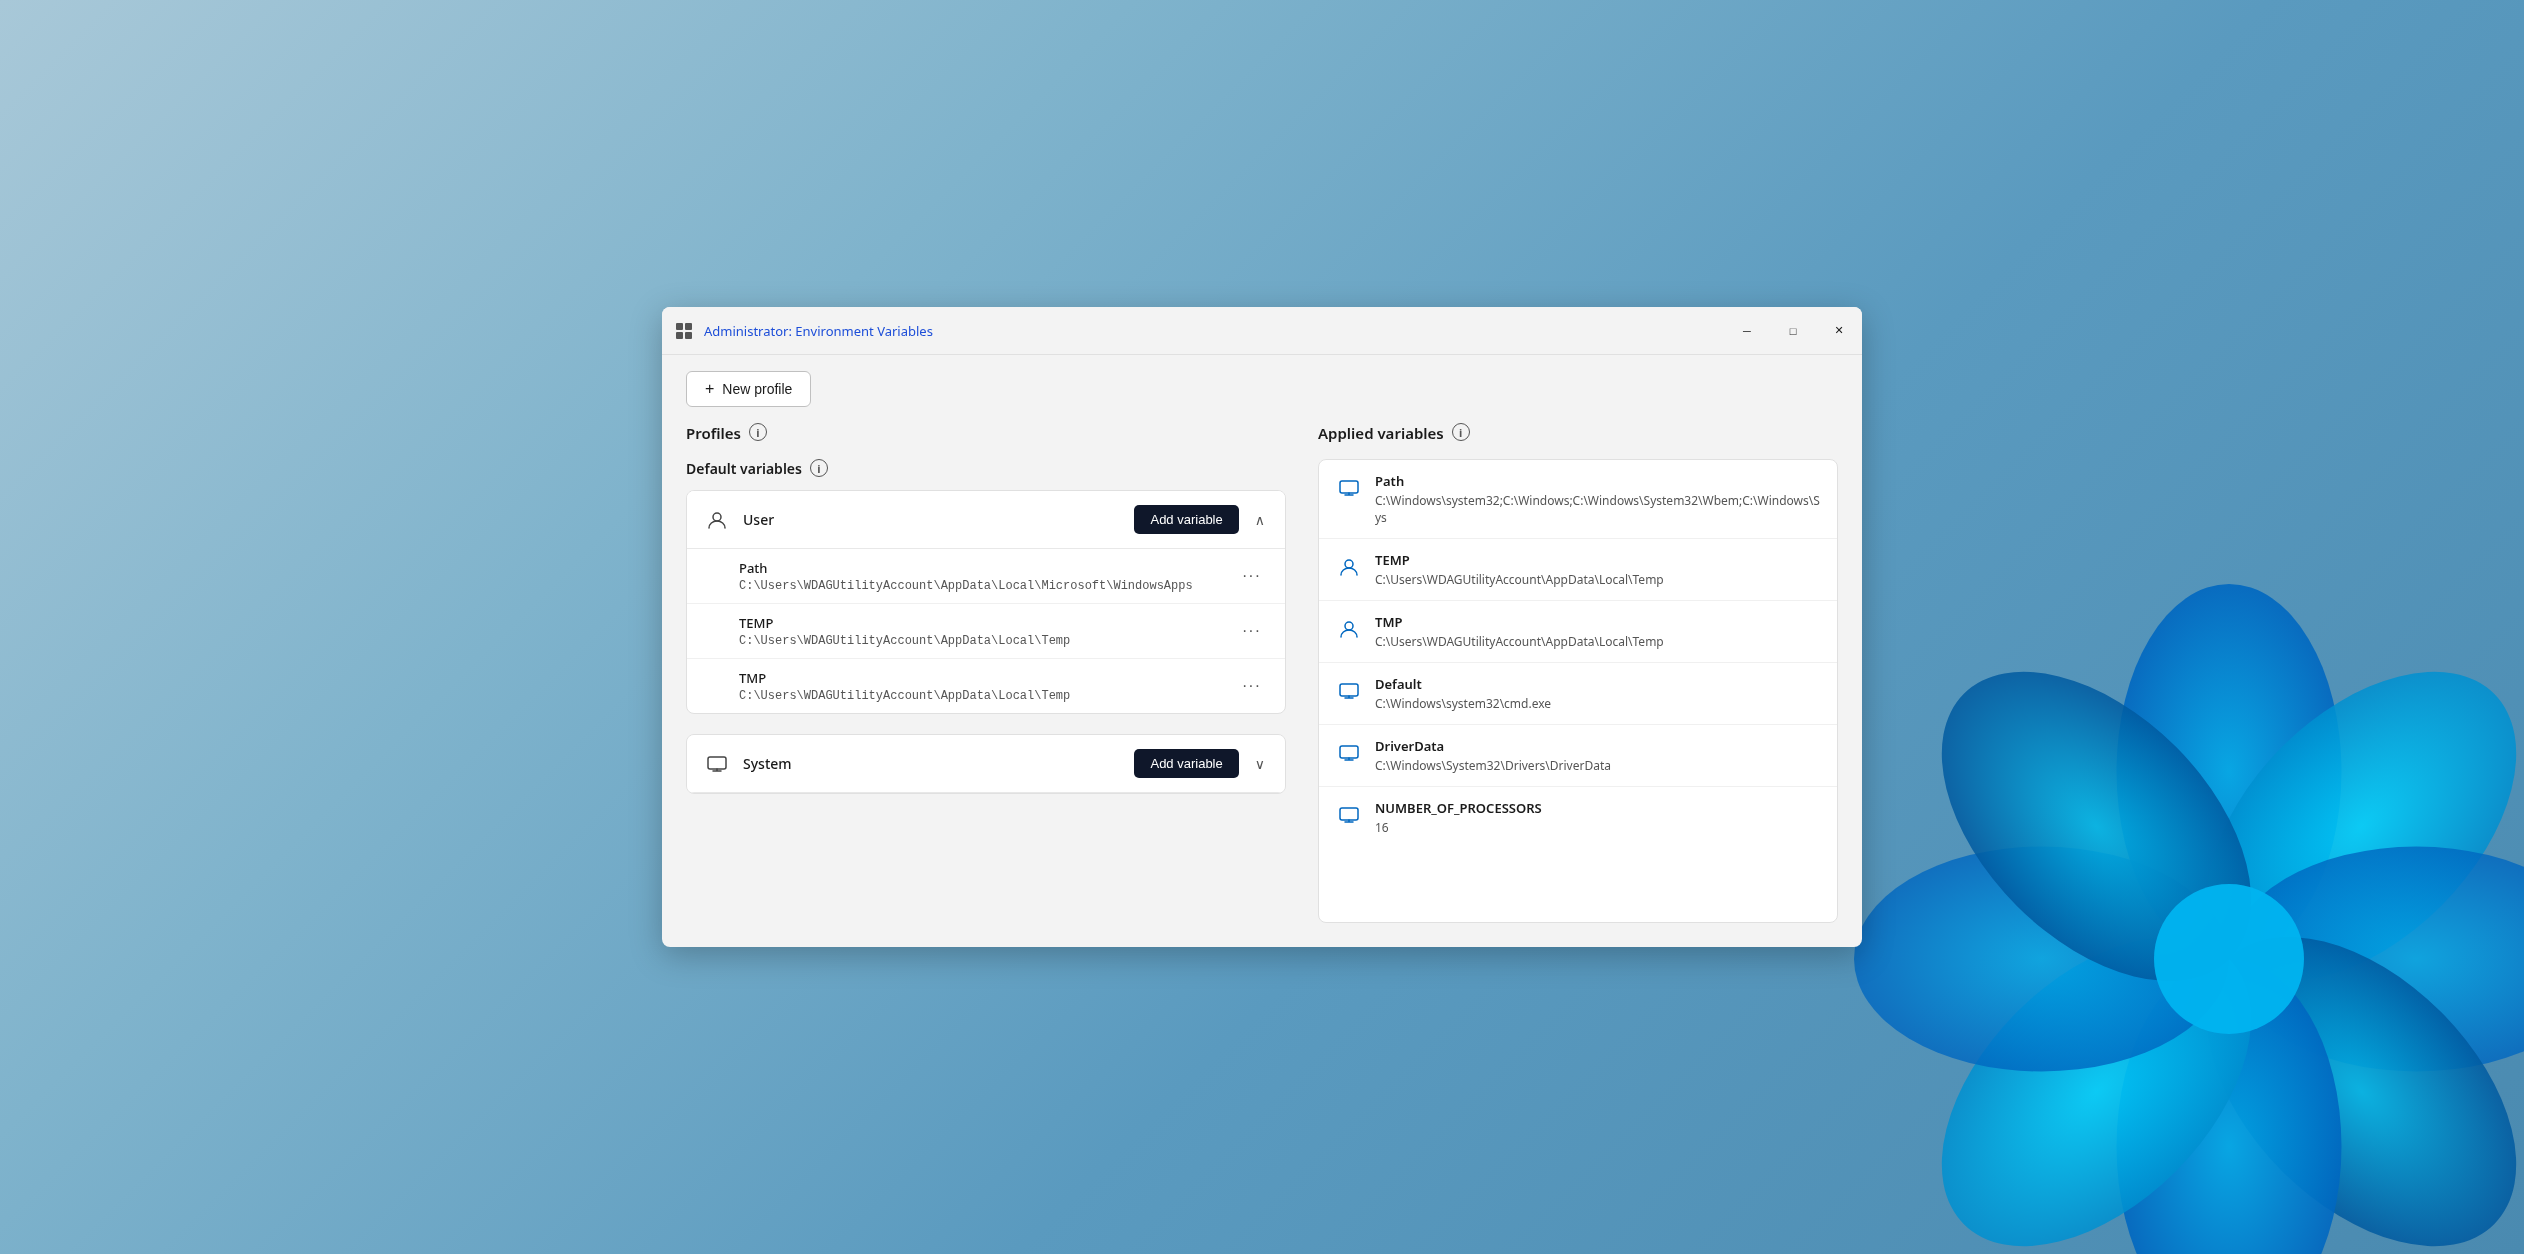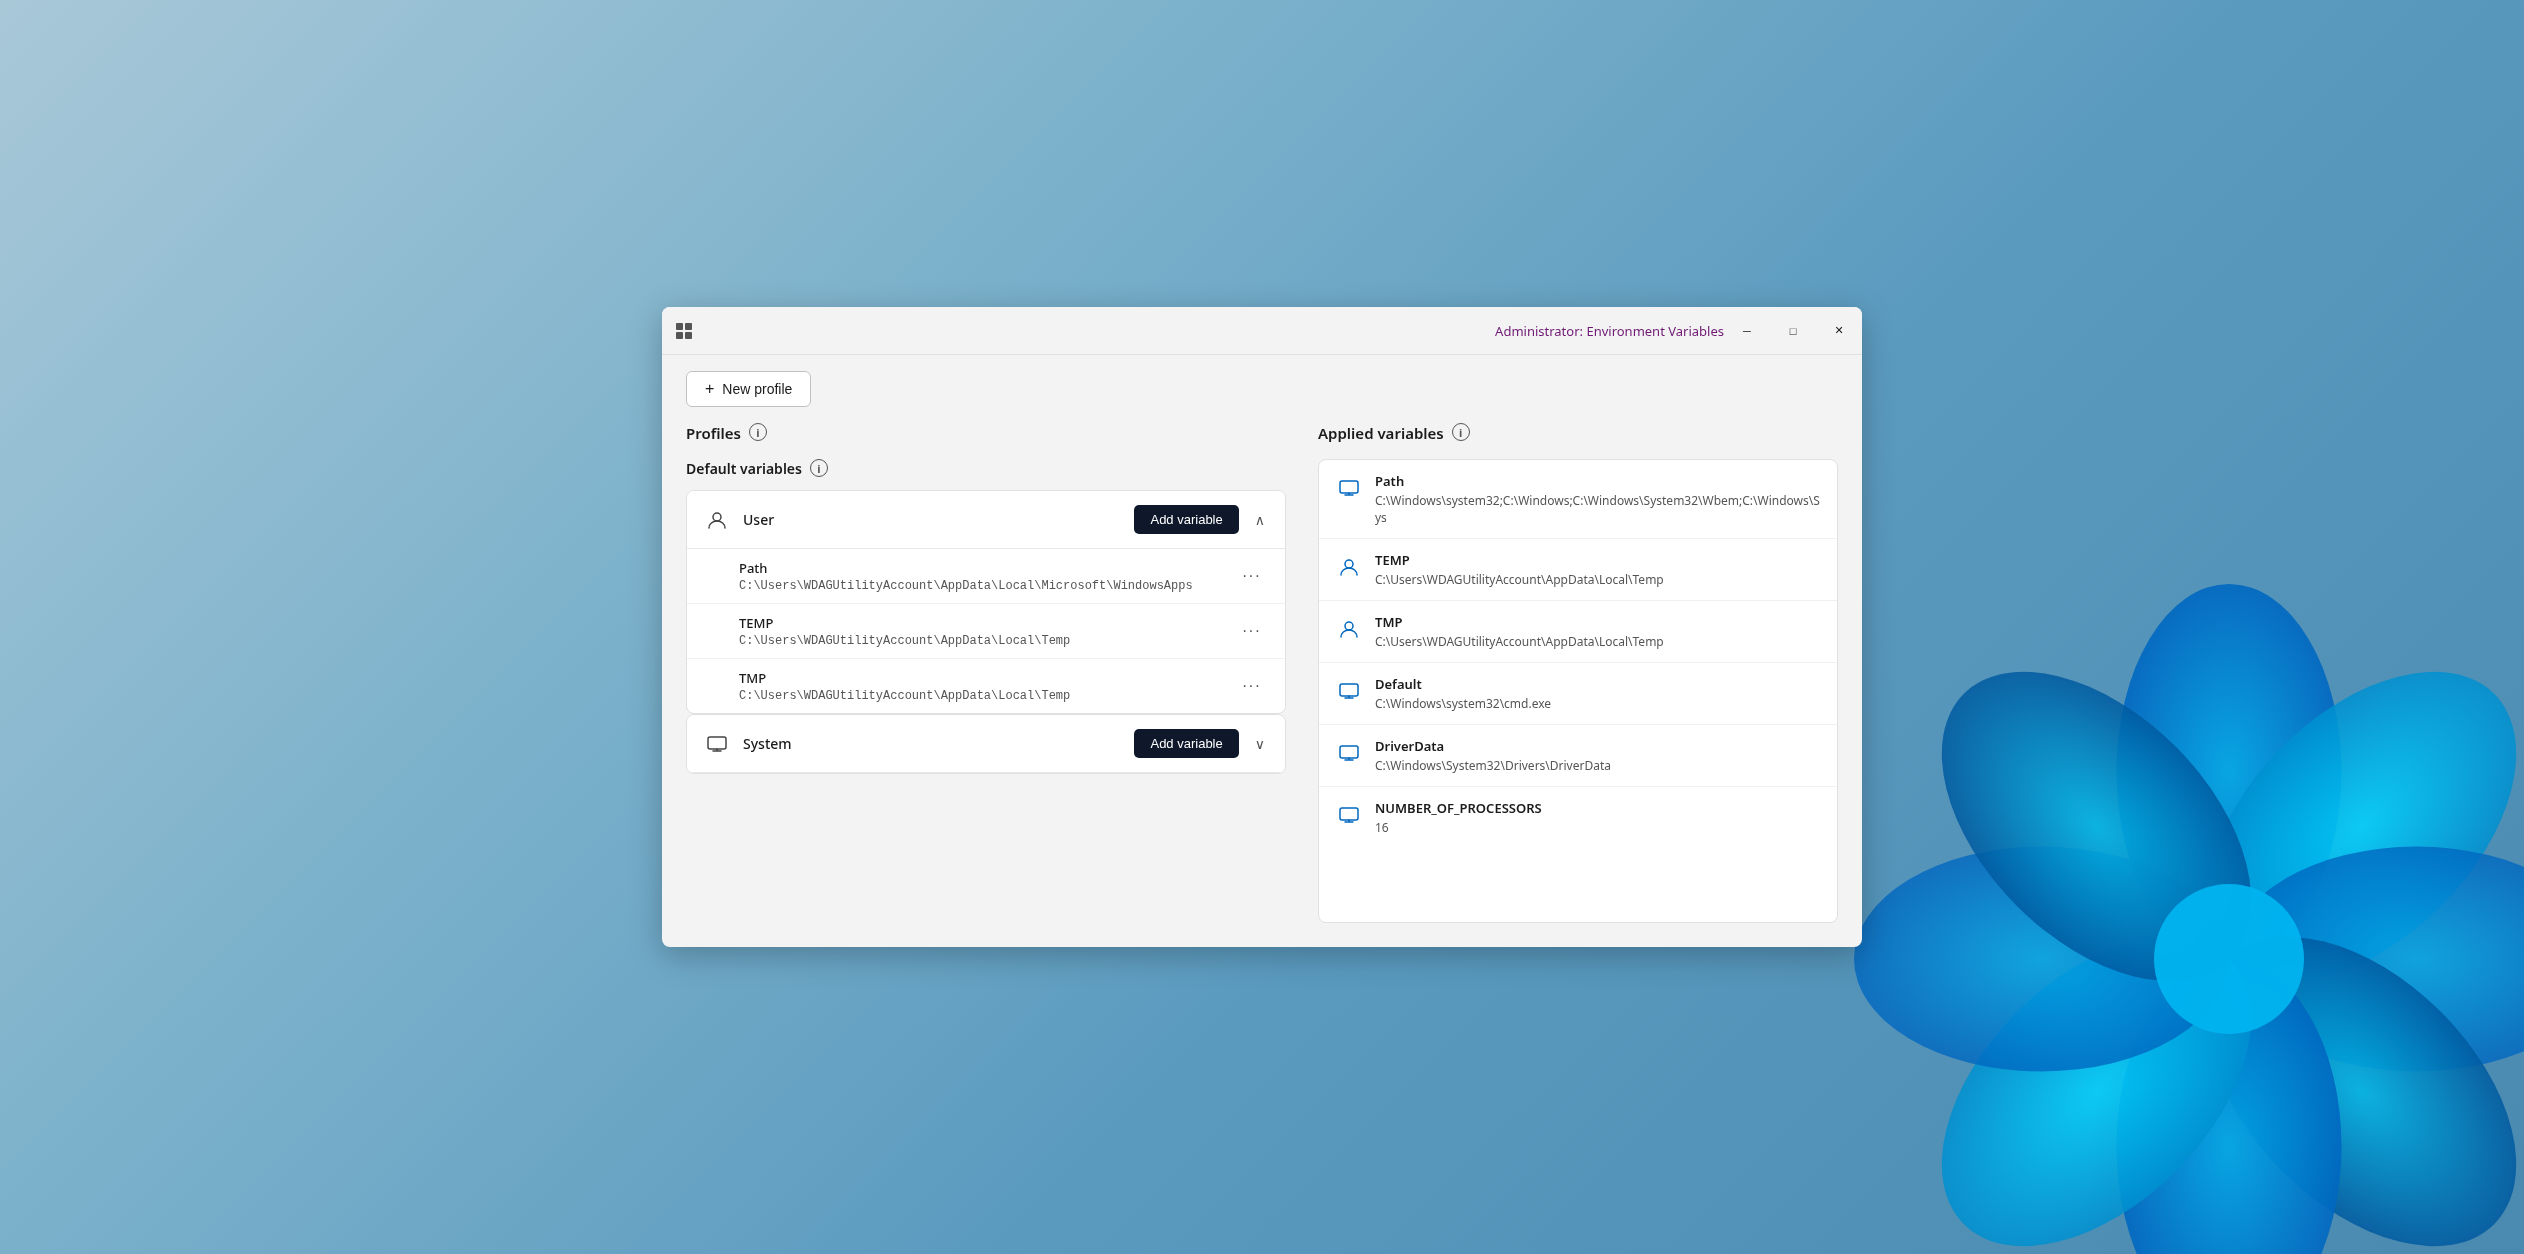--- a/index.html
+++ b/index.html
@@ -44,23 +44,22 @@
       height: 20px;
       margin-right: 10px;
       display: flex;
       align-items: center;
       justify-content: center;
       font-size: 16px;
     }
 
     .titlebar-title {
       font-size: 13px;
-      color: #701a75;
+      color: #1d4ed8;
       flex: 1;
-      text-align: right;
     }
 
     .titlebar-controls {
       display: flex;
       height: 100%;
     }
 
     .titlebar-btn {
       width: 46px;
       height: 100%;
@@ -158,21 +157,21 @@
       font-weight: 600;
       color: #1a1a1a;
     }
 
     
     .variables-card {
       background: white;
       border: 1px solid #e0e0e0;
       border-radius: 8px;
       overflow: hidden;
-      margin-bottom: 0;
+      margin-bottom: 20px;
     }
 
     .var-group-header {
       display: flex;
       align-items: center;
       padding: 14px 16px;
       background: white;
       border-bottom: 1px solid #e8e8e8;
     }
 

